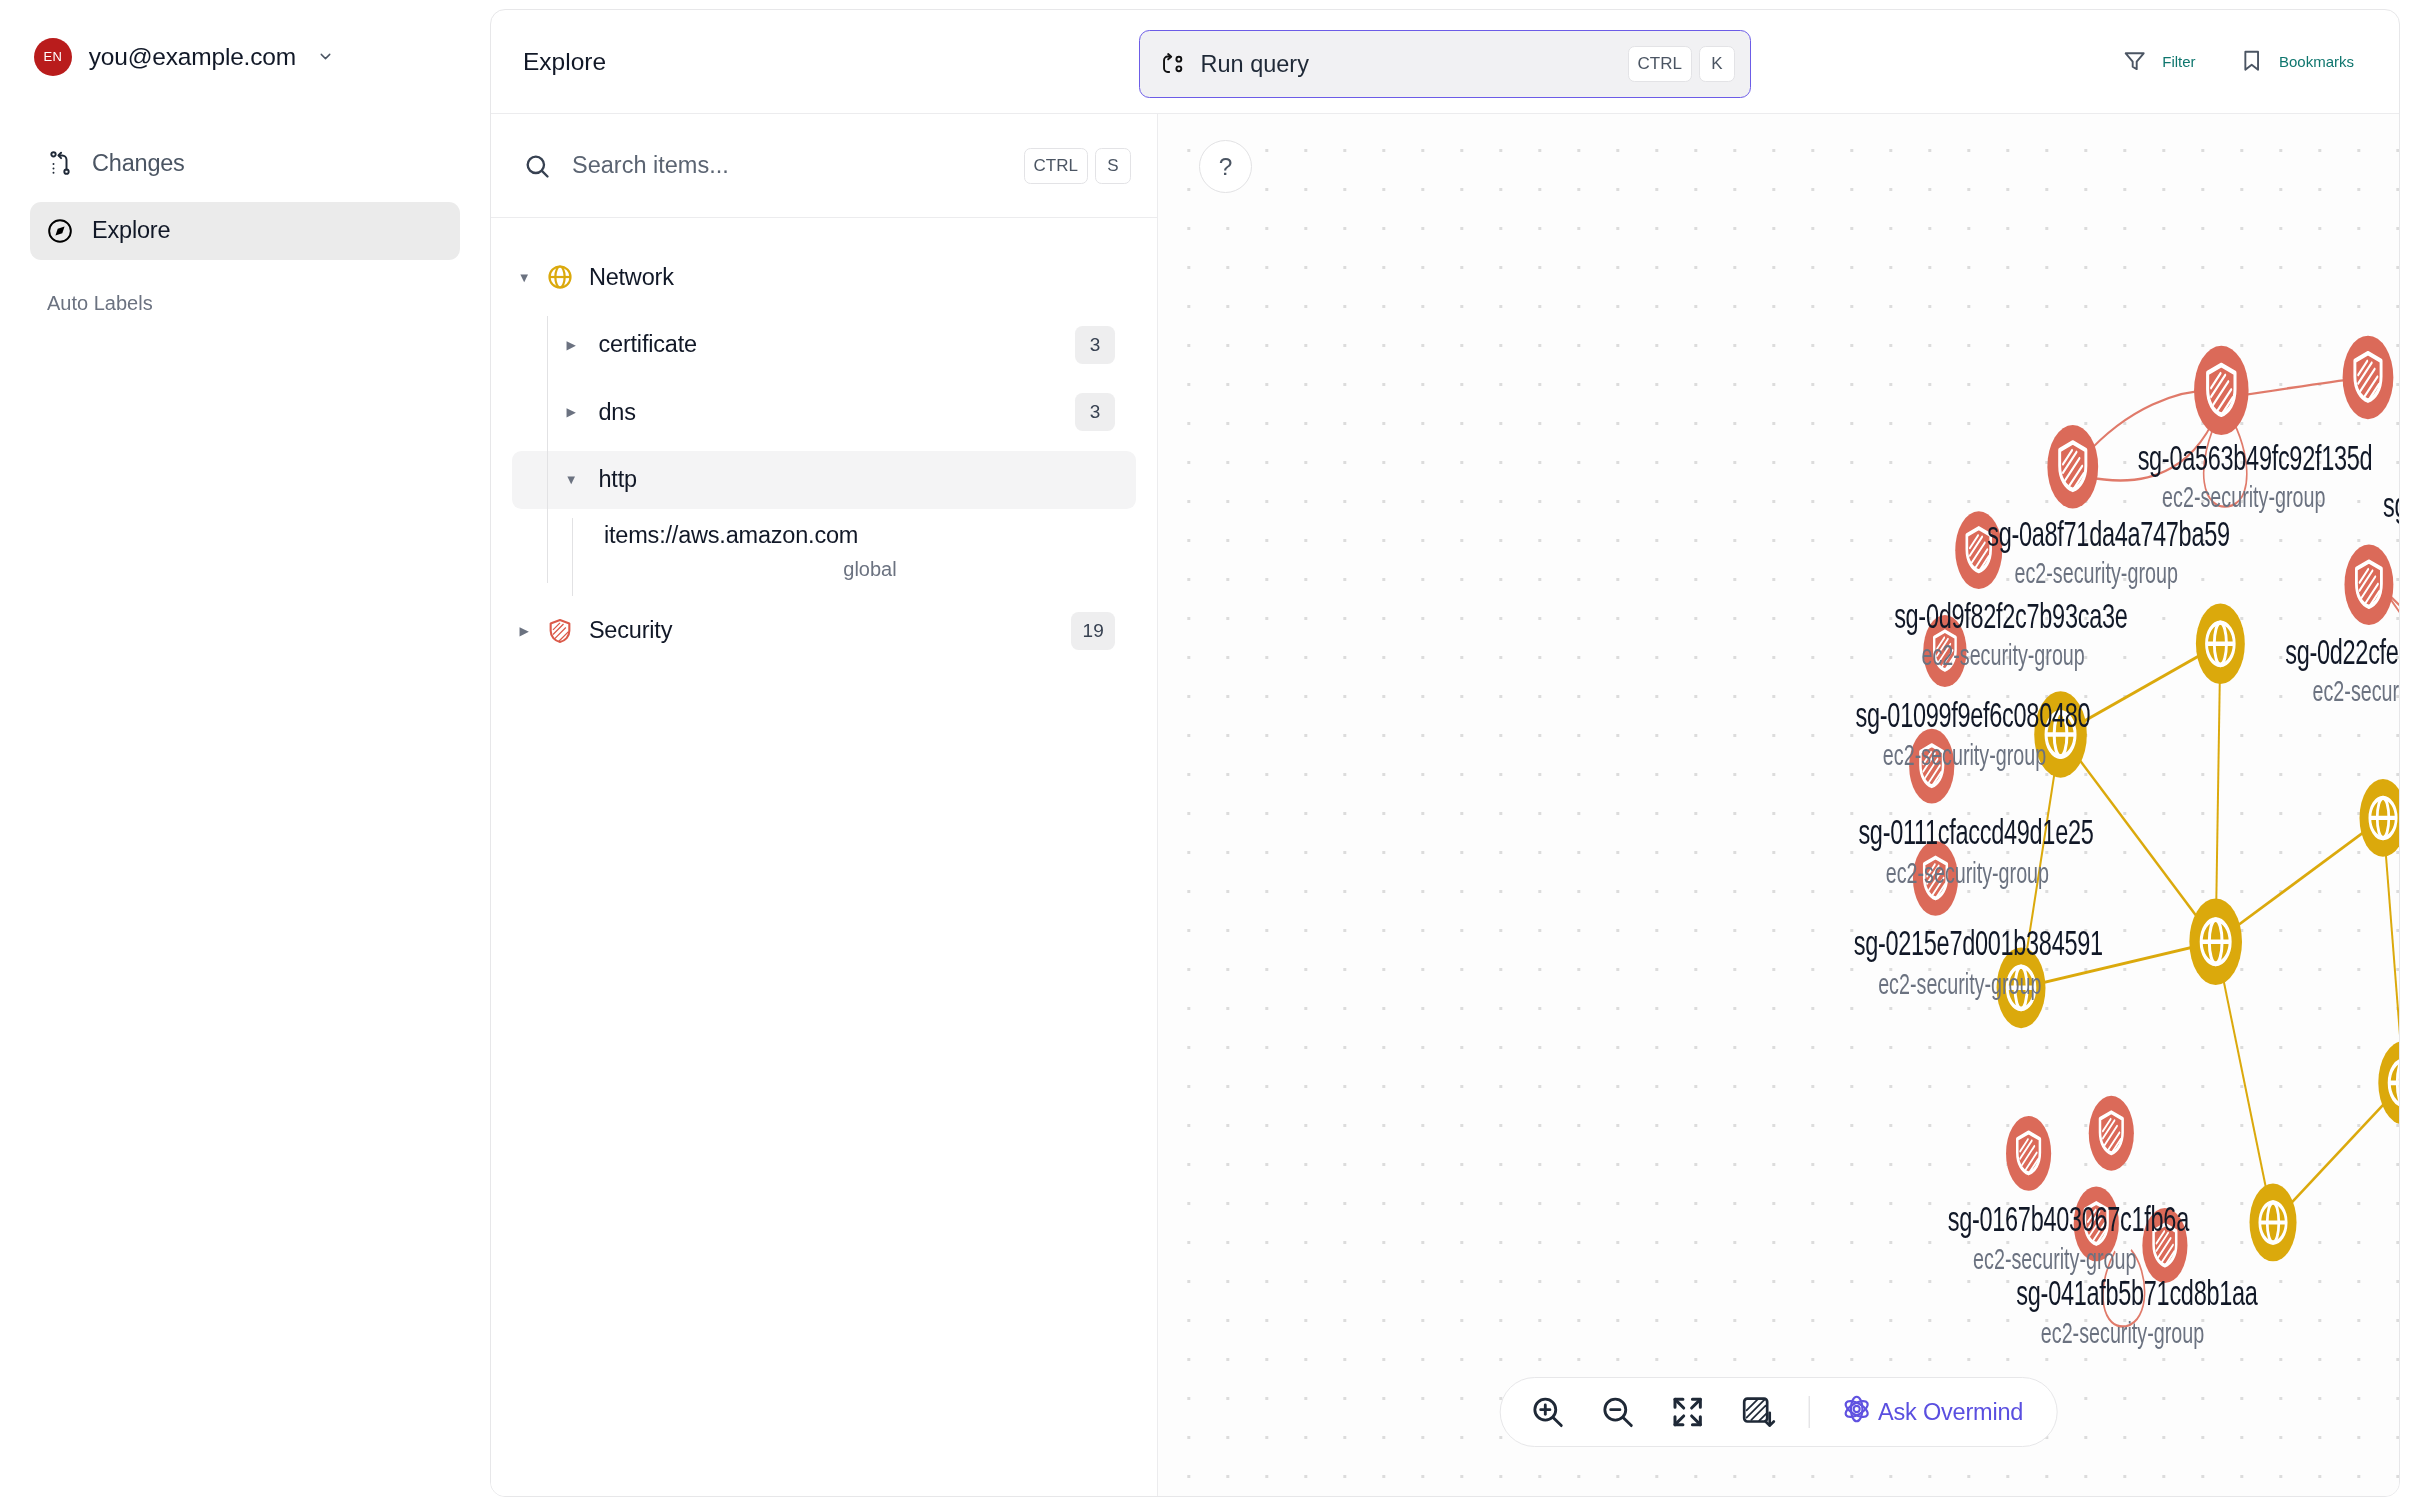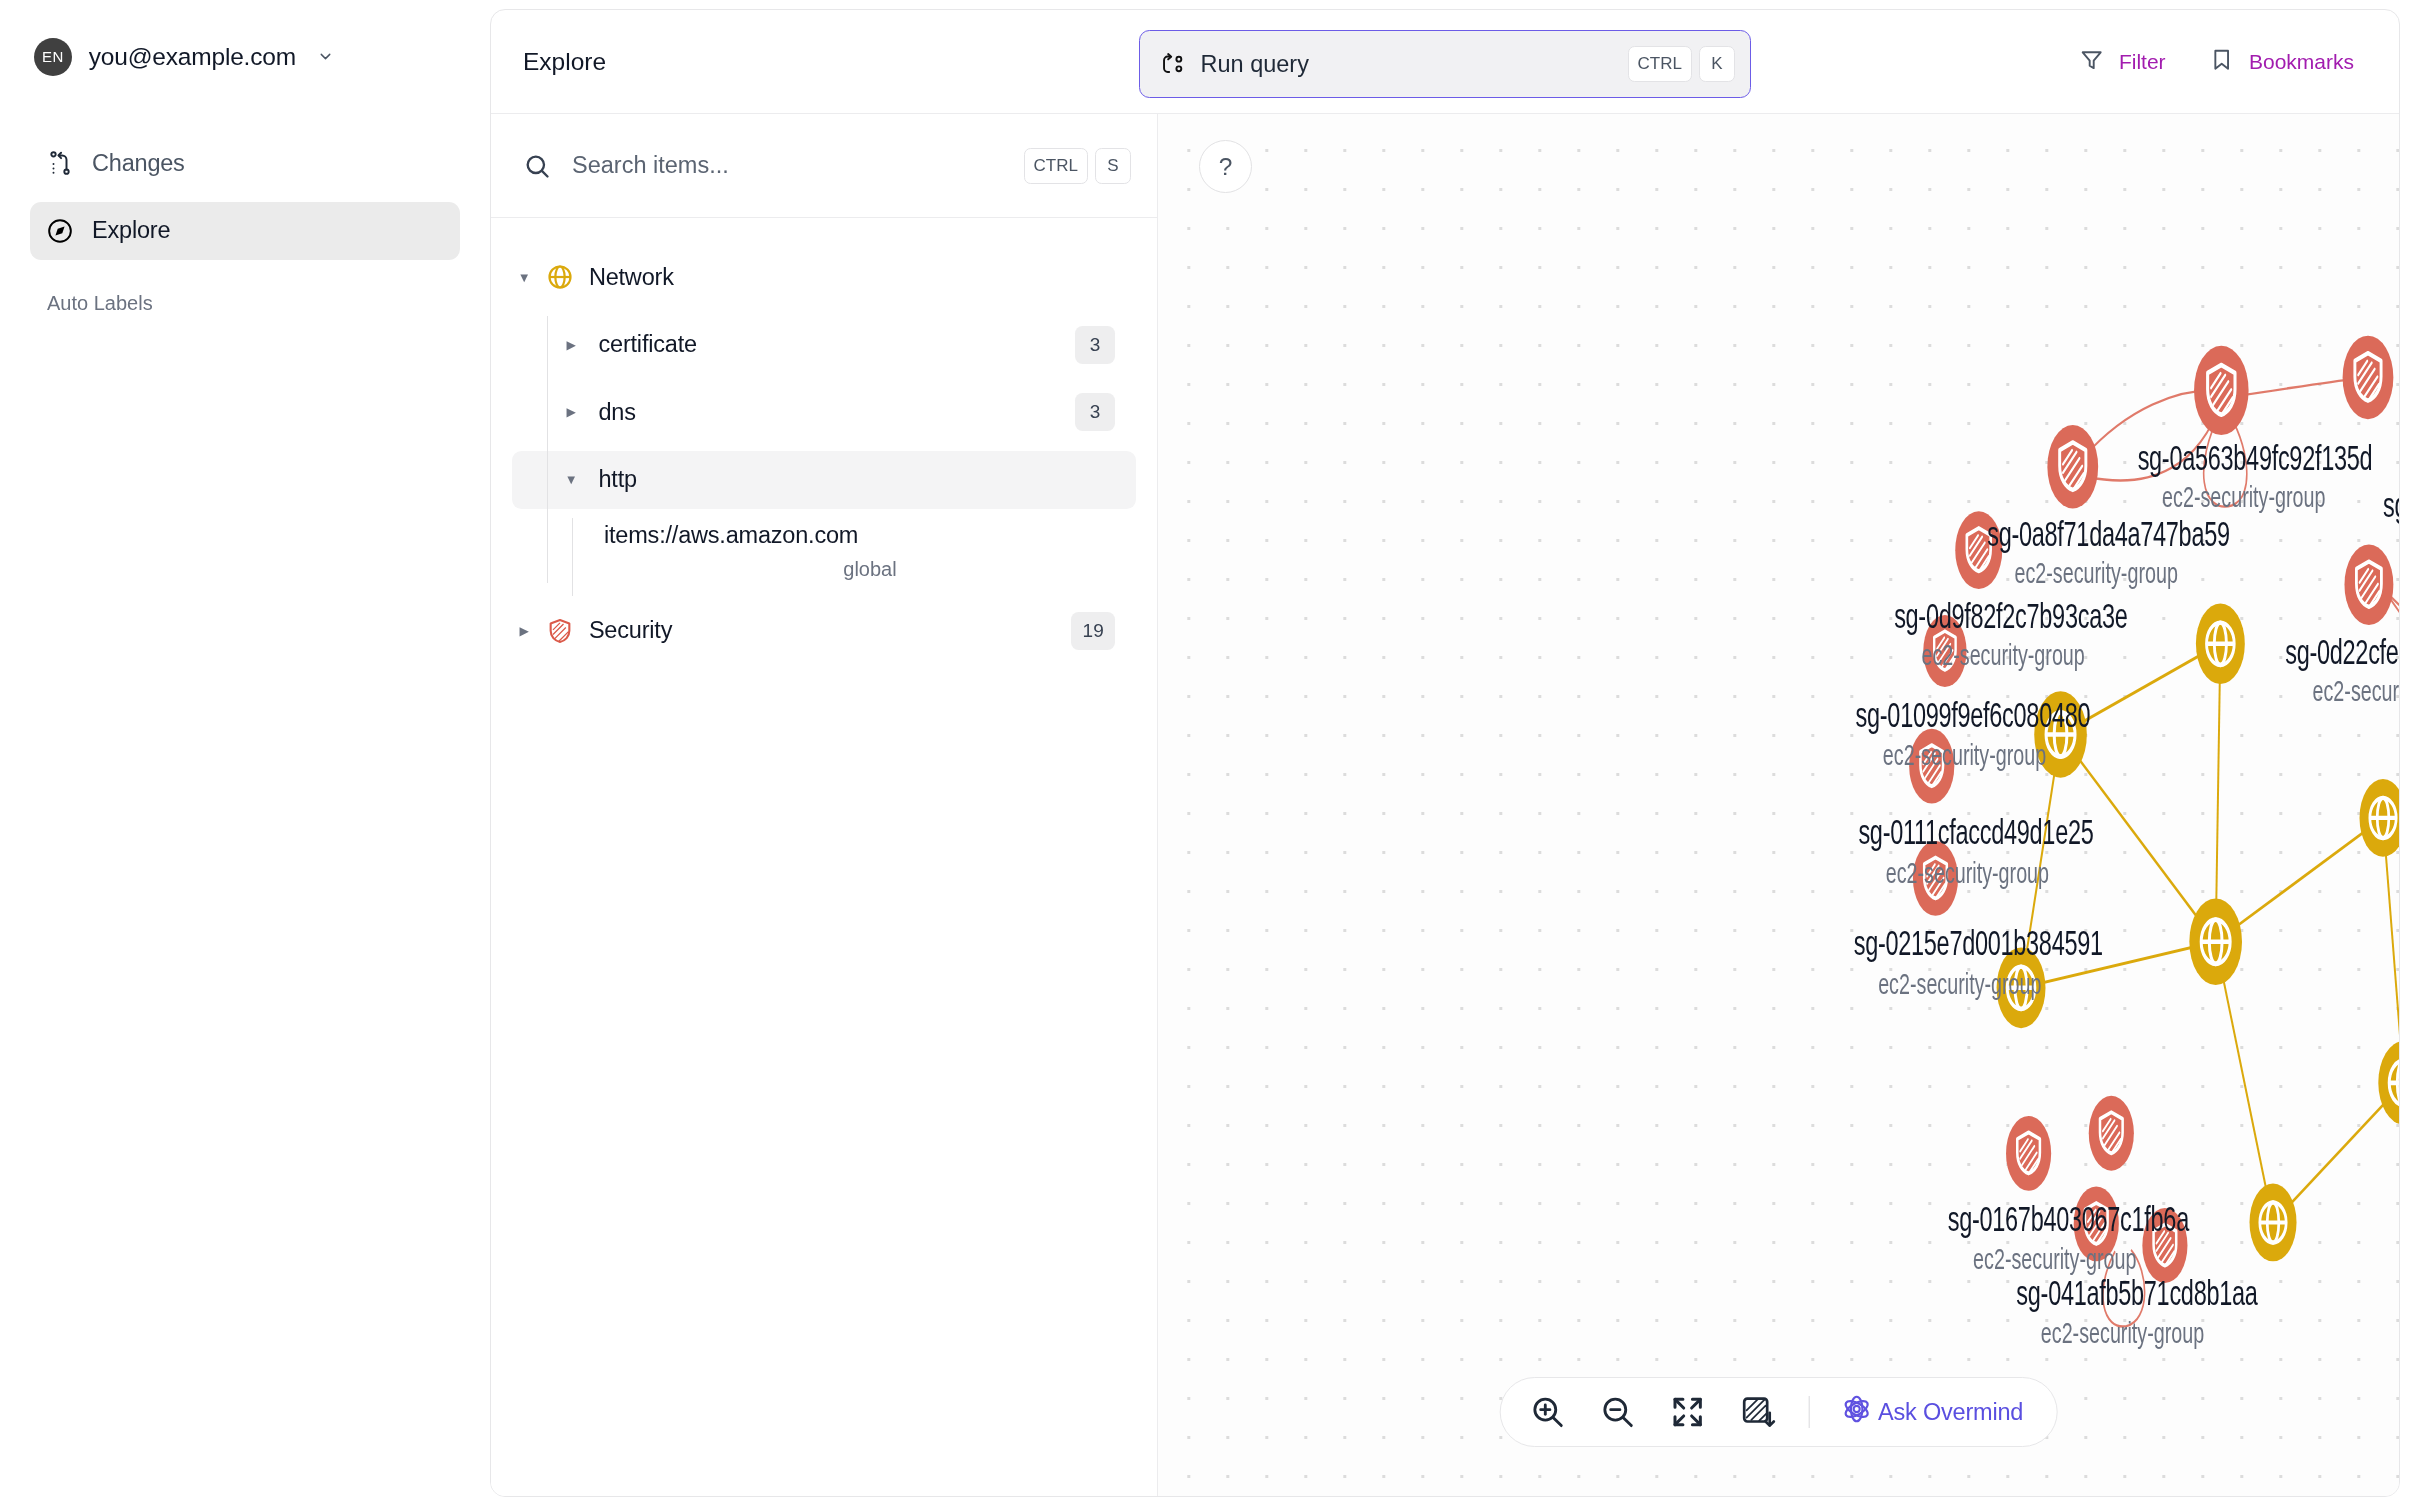--- a/index.html
+++ b/index.html
@@ -18,23 +18,23 @@
     padding: 32px 30px 0 30px;
     flex: 0 0 490px;
     position: relative;
   }
   .account-row {
     display: flex; align-items: center; gap: 17px;
     padding: 5.6px 3.8px; margin-bottom: 53px; cursor: pointer;
   }
   .avatar {
     width: 38px; height: 38px; border-radius: 50%;
-    background: #404040; color: #fff;
+    background: #b91c1c; color: #fff;
     display: flex; align-items: center; justify-content: center;
-    font-size: 15px; font-weight: 500; letter-spacing: 0.3px;
+    font-size: 13px; font-weight: 500; letter-spacing: 0.3px;
     flex: 0 0 38px;
   }
   .account-email { font-size: 24.5px; color: #111827; letter-spacing: -0.2px; }
   .chev-down {
     width: 17px; height: 17px; margin-left: 3.8px; color: #4b5563;
   }
   .nav-item {
     display: flex; align-items: center; gap: 19px;
     height: 58px; padding: 0 17px; border-radius: 11.3px;
     cursor: pointer; margin-bottom: 9.4px;
@@ -85,21 +85,21 @@
     font-size: 17px; color: #4b5563; height: 36px; min-width: 36px;
     display: flex; align-items: center; justify-content: center;
     padding: 0 8.5px; margin-left: 7.5px;
   }
   #topbar-actions {
     margin-left: auto; display: flex; align-items: center; gap: 43px;
     padding-right: 13px;
   }
   .tb-action { display: flex; align-items: center; gap: 15px; cursor: pointer; }
   .tb-action svg { width: 25.4px; height: 25.4px; color: #4b5563; }
-  .tb-action span { font-size: 21px; color: #a21caf; }
+  .tb-action span { font-size: 15px; color: #0f766e; }
 
   
   #card-body { flex: 1; display: flex; min-height: 0; }
 
   
   #tree-panel {
     width: 667px; flex: 0 0 667px;
     border-right: 0.9px solid #ececee;
     display: flex; flex-direction: column;
     background: #fff;

